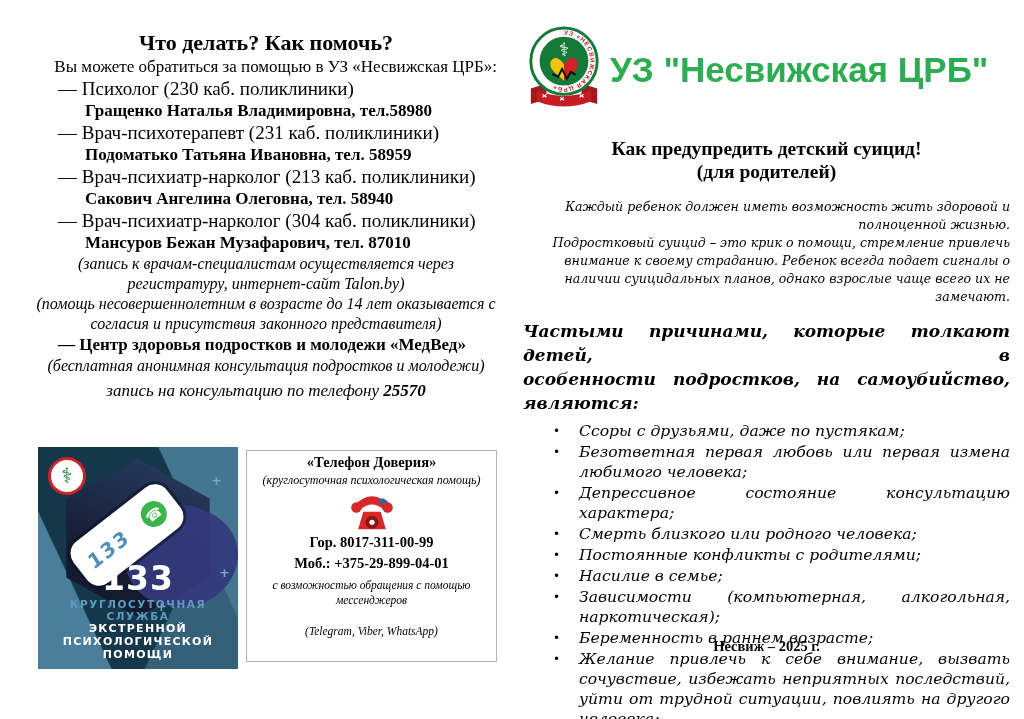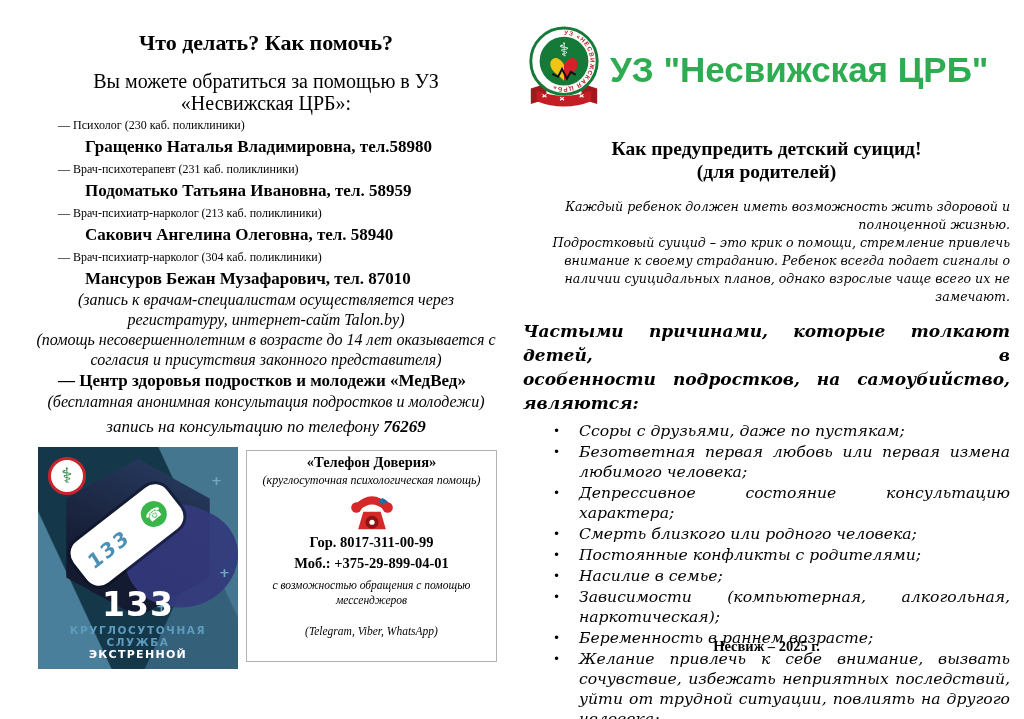--- a/index.html
+++ b/index.html
@@ -6,23 +6,23 @@
   body { background:#888; }
   .sheet {
     position:relative; width:1024px; height:719px; background:#ffffff;
     font-family:"Liberation Serif", serif; color:#000; overflow:hidden;
     margin:0 auto;
   }
 
   
   .col-left { position:absolute; left:35px; top:30px; width:462px; }
   .left-heading { text-align:center; font-size:22px; font-weight:bold; line-height:26px; }
-  .left-intro { text-align:center; font-size:20px; line-height:22px;margin-top:14px; }
+  .left-intro { text-align:right; font-size:17px; line-height:22px; }
   .contact-list { text-align:left; }
-  .contact-role { font-size:12px; line-height:22px; padding-left:23px; }
+  .contact-role { font-size:19px; line-height:22px; padding-left:23px; }
   .contact-name { font-size:17px; line-height:22px; font-weight:bold; padding-left:50px; }
   .note { font-style:italic; font-size:16px; line-height:20px; text-align:center; }
   .medved { font-size:17px; line-height:22px; font-weight:bold; padding-left:23px; text-align:left; }
   .appointment { font-style:italic; font-size:17px; line-height:24px; text-align:center; margin-top:3px; }
   .appointment .phone-strong { font-weight:bold; }
 
   
   .media-row { position:absolute; left:38px; top:447px; width:460px; height:222px; }
 
   
@@ -103,40 +103,41 @@
       <div class="contact-role">— Врач-психиатр-нарколог (213 каб. поликлиники)</div>
       <div class="contact-name">Сакович Ангелина Олеговна, тел. 58940</div>
       <div class="contact-role">— Врач-психиатр-нарколог (304 каб. поликлиники)</div>
       <div class="contact-name">Мансуров Бежан Музафарович, тел. 87010</div>
     </div>
 
     <div class="note">(запись к врачам-специалистам осуществляется через регистратуру,  интернет-сайт Talon.by)</div>
     <div class="note">(помощь несовершеннолетним в возрасте до 14 лет оказывается с согласия и присутствия законного представителя)</div>
     <div class="medved">— Центр здоровья подростков и молодежи «МедВед»</div>
     <div class="note">(бесплатная анонимная консультация подростков и молодежи)</div>
-    <div class="appointment"><span>запись на консультацию по телефону </span><span class="phone-strong">76269</span></div>
+    <div class="appointment"><span>запись на консультацию по телефону </span><span class="phone-strong">25570</span></div>
   </div>
 
   <div class="media-row">
 
     <div class="banner133">
       <div class="hex"></div>
       <div class="hand"></div>
       <div class="banner-phone">
         <span class="phone-num">133</span>
         <span class="call-btn">☎</span>
       </div>
       <div class="mini-logo">⚕</div>
       <span class="plus-mark pm1">+</span>
       <span class="plus-mark pm2">+</span>
       <span class="plus-mark pm3">+</span>
       <div class="b133-text">
         <div class="n133">133</div>
         <div class="svc-blue">КРУГЛОСУТОЧНАЯ СЛУЖБА</div>
         <div class="svc-white">ЭКСТРЕННОЙ</div>
+        <div class="svc-white">ПСИХОЛОГИЧЕСКОЙ ПОМОЩИ</div>
       </div>
     </div>
 
     <div class="trust-box">
       <div class="tb-title">«Телефон Доверия»</div>
       <div class="tb-sub">(круглосуточная психологическая помощь)</div>
       <div class="tb-icon">
         <svg width="52" height="42" viewBox="0 0 60 48" aria-hidden="true">
           <path d="M14 45 L46 45 L40 25 L20 25 Z" fill="#d62828"></path>
           <circle cx="30" cy="37" r="7.5" fill="#8f1414"></circle>

